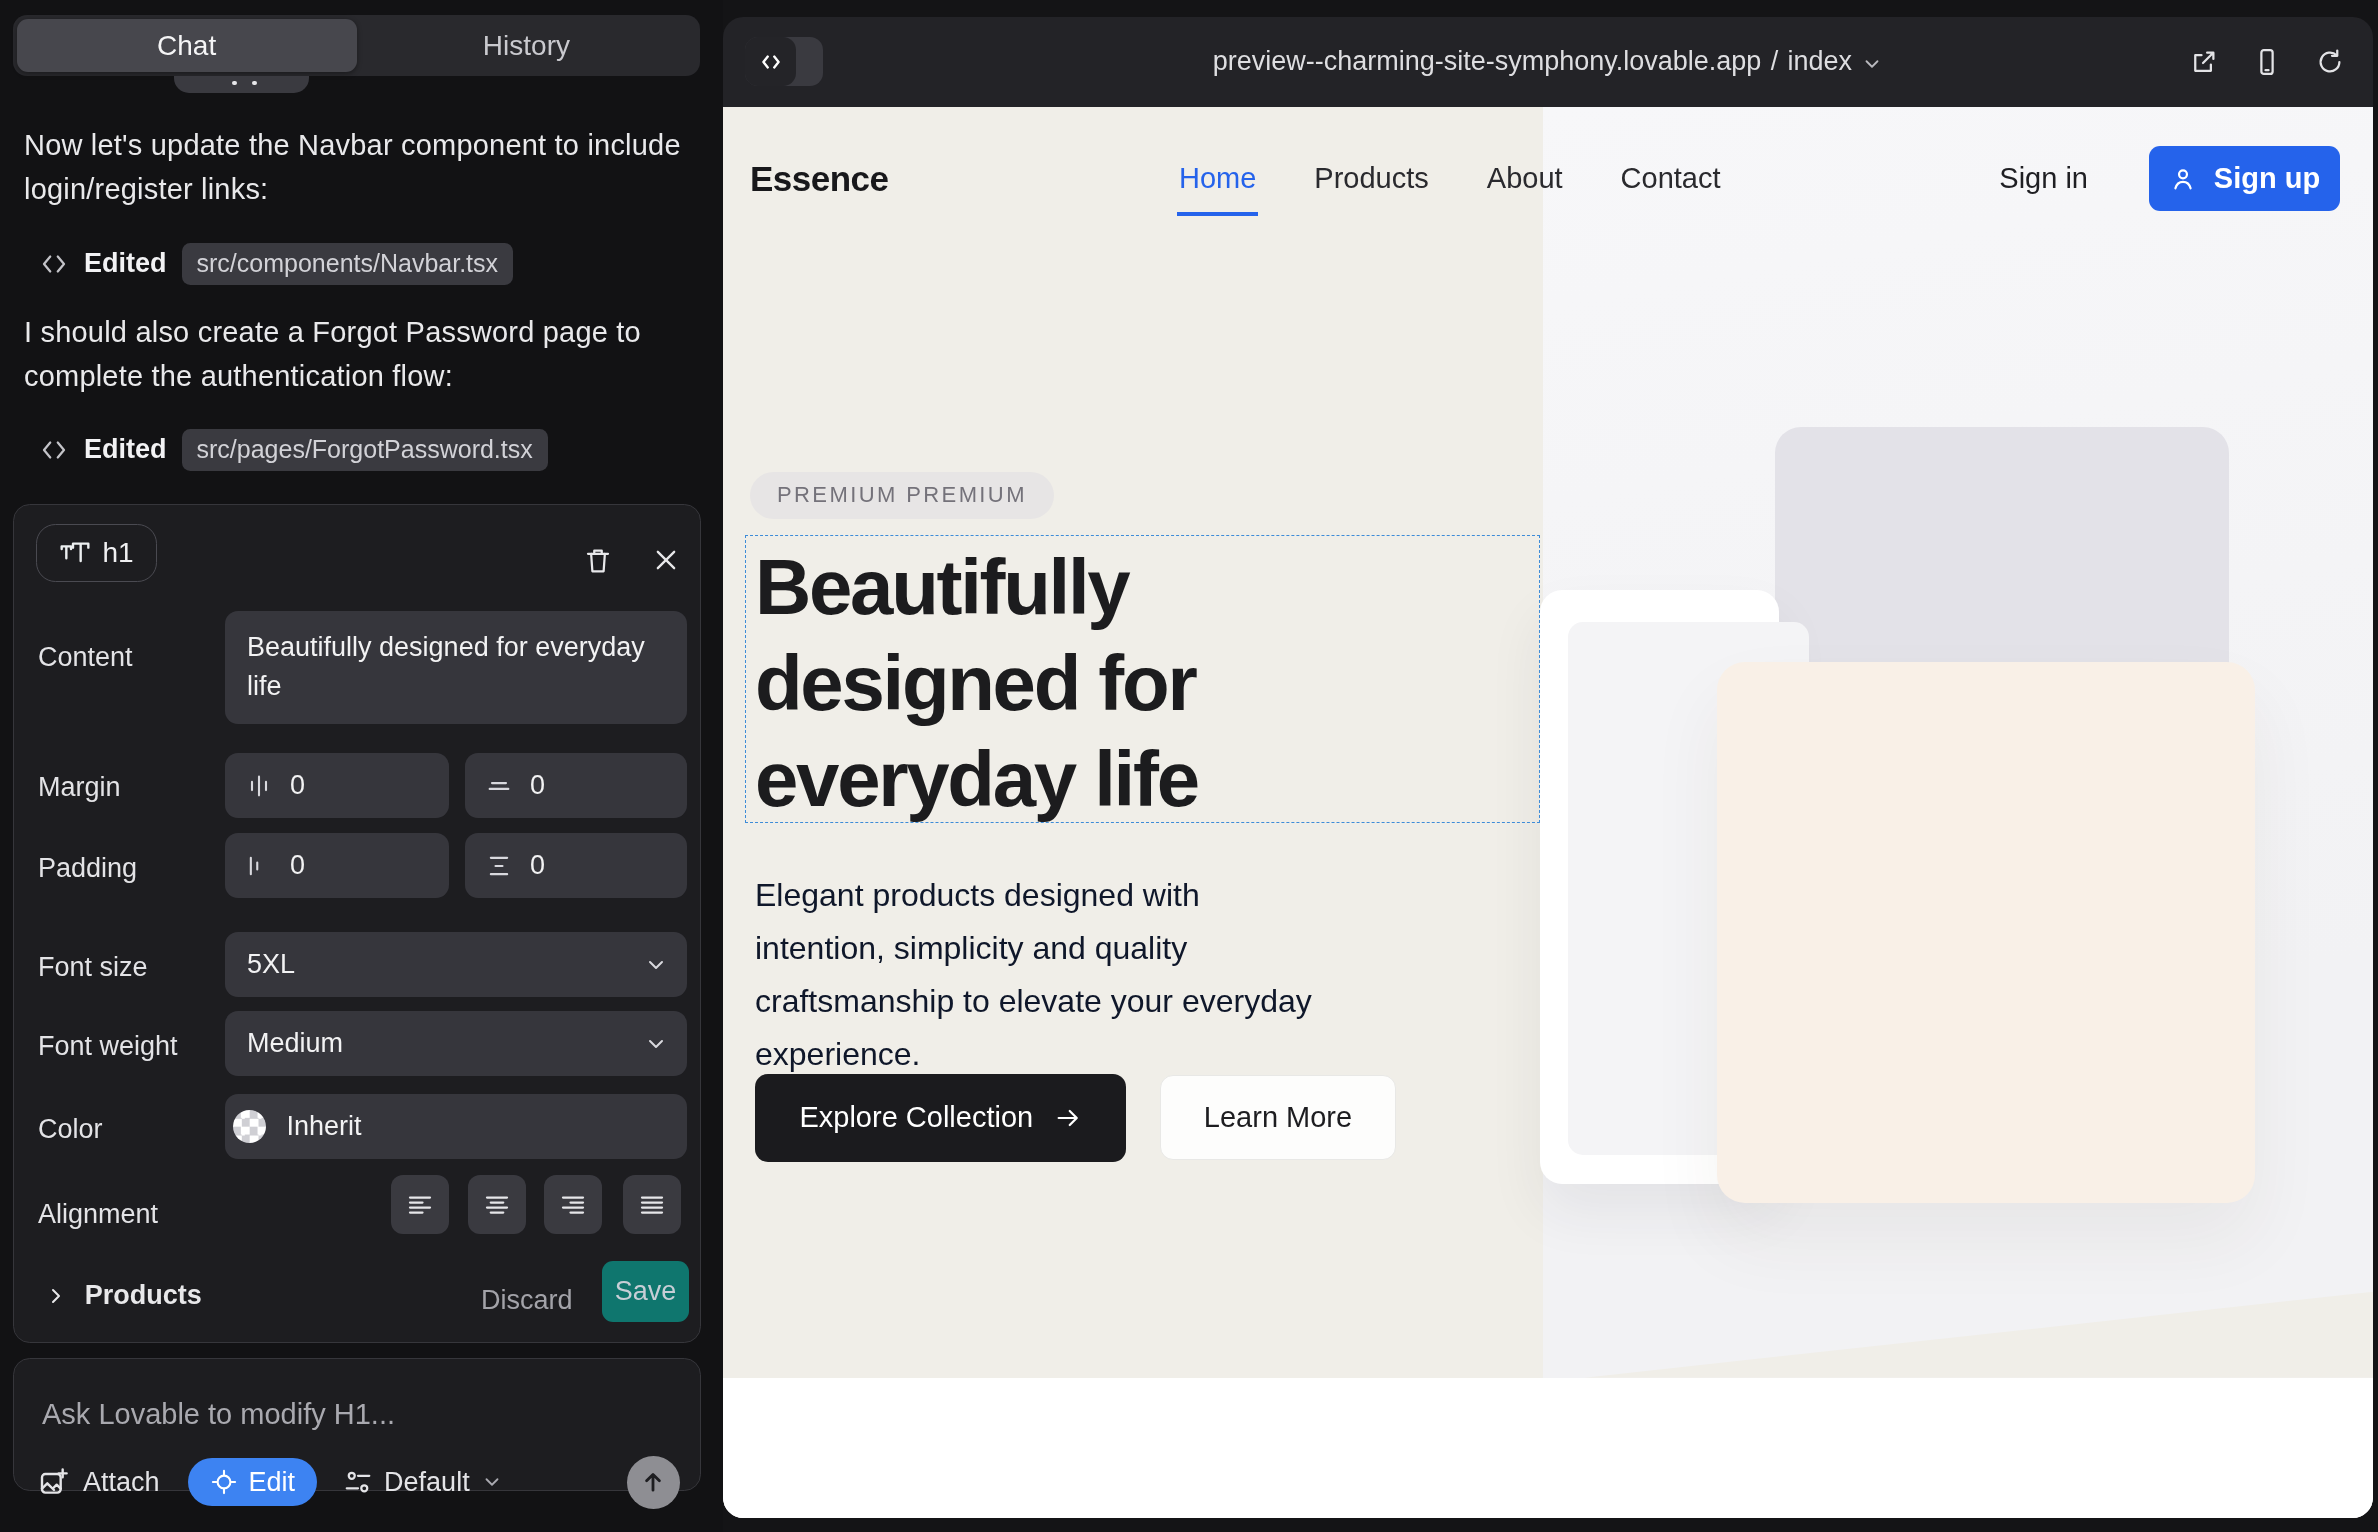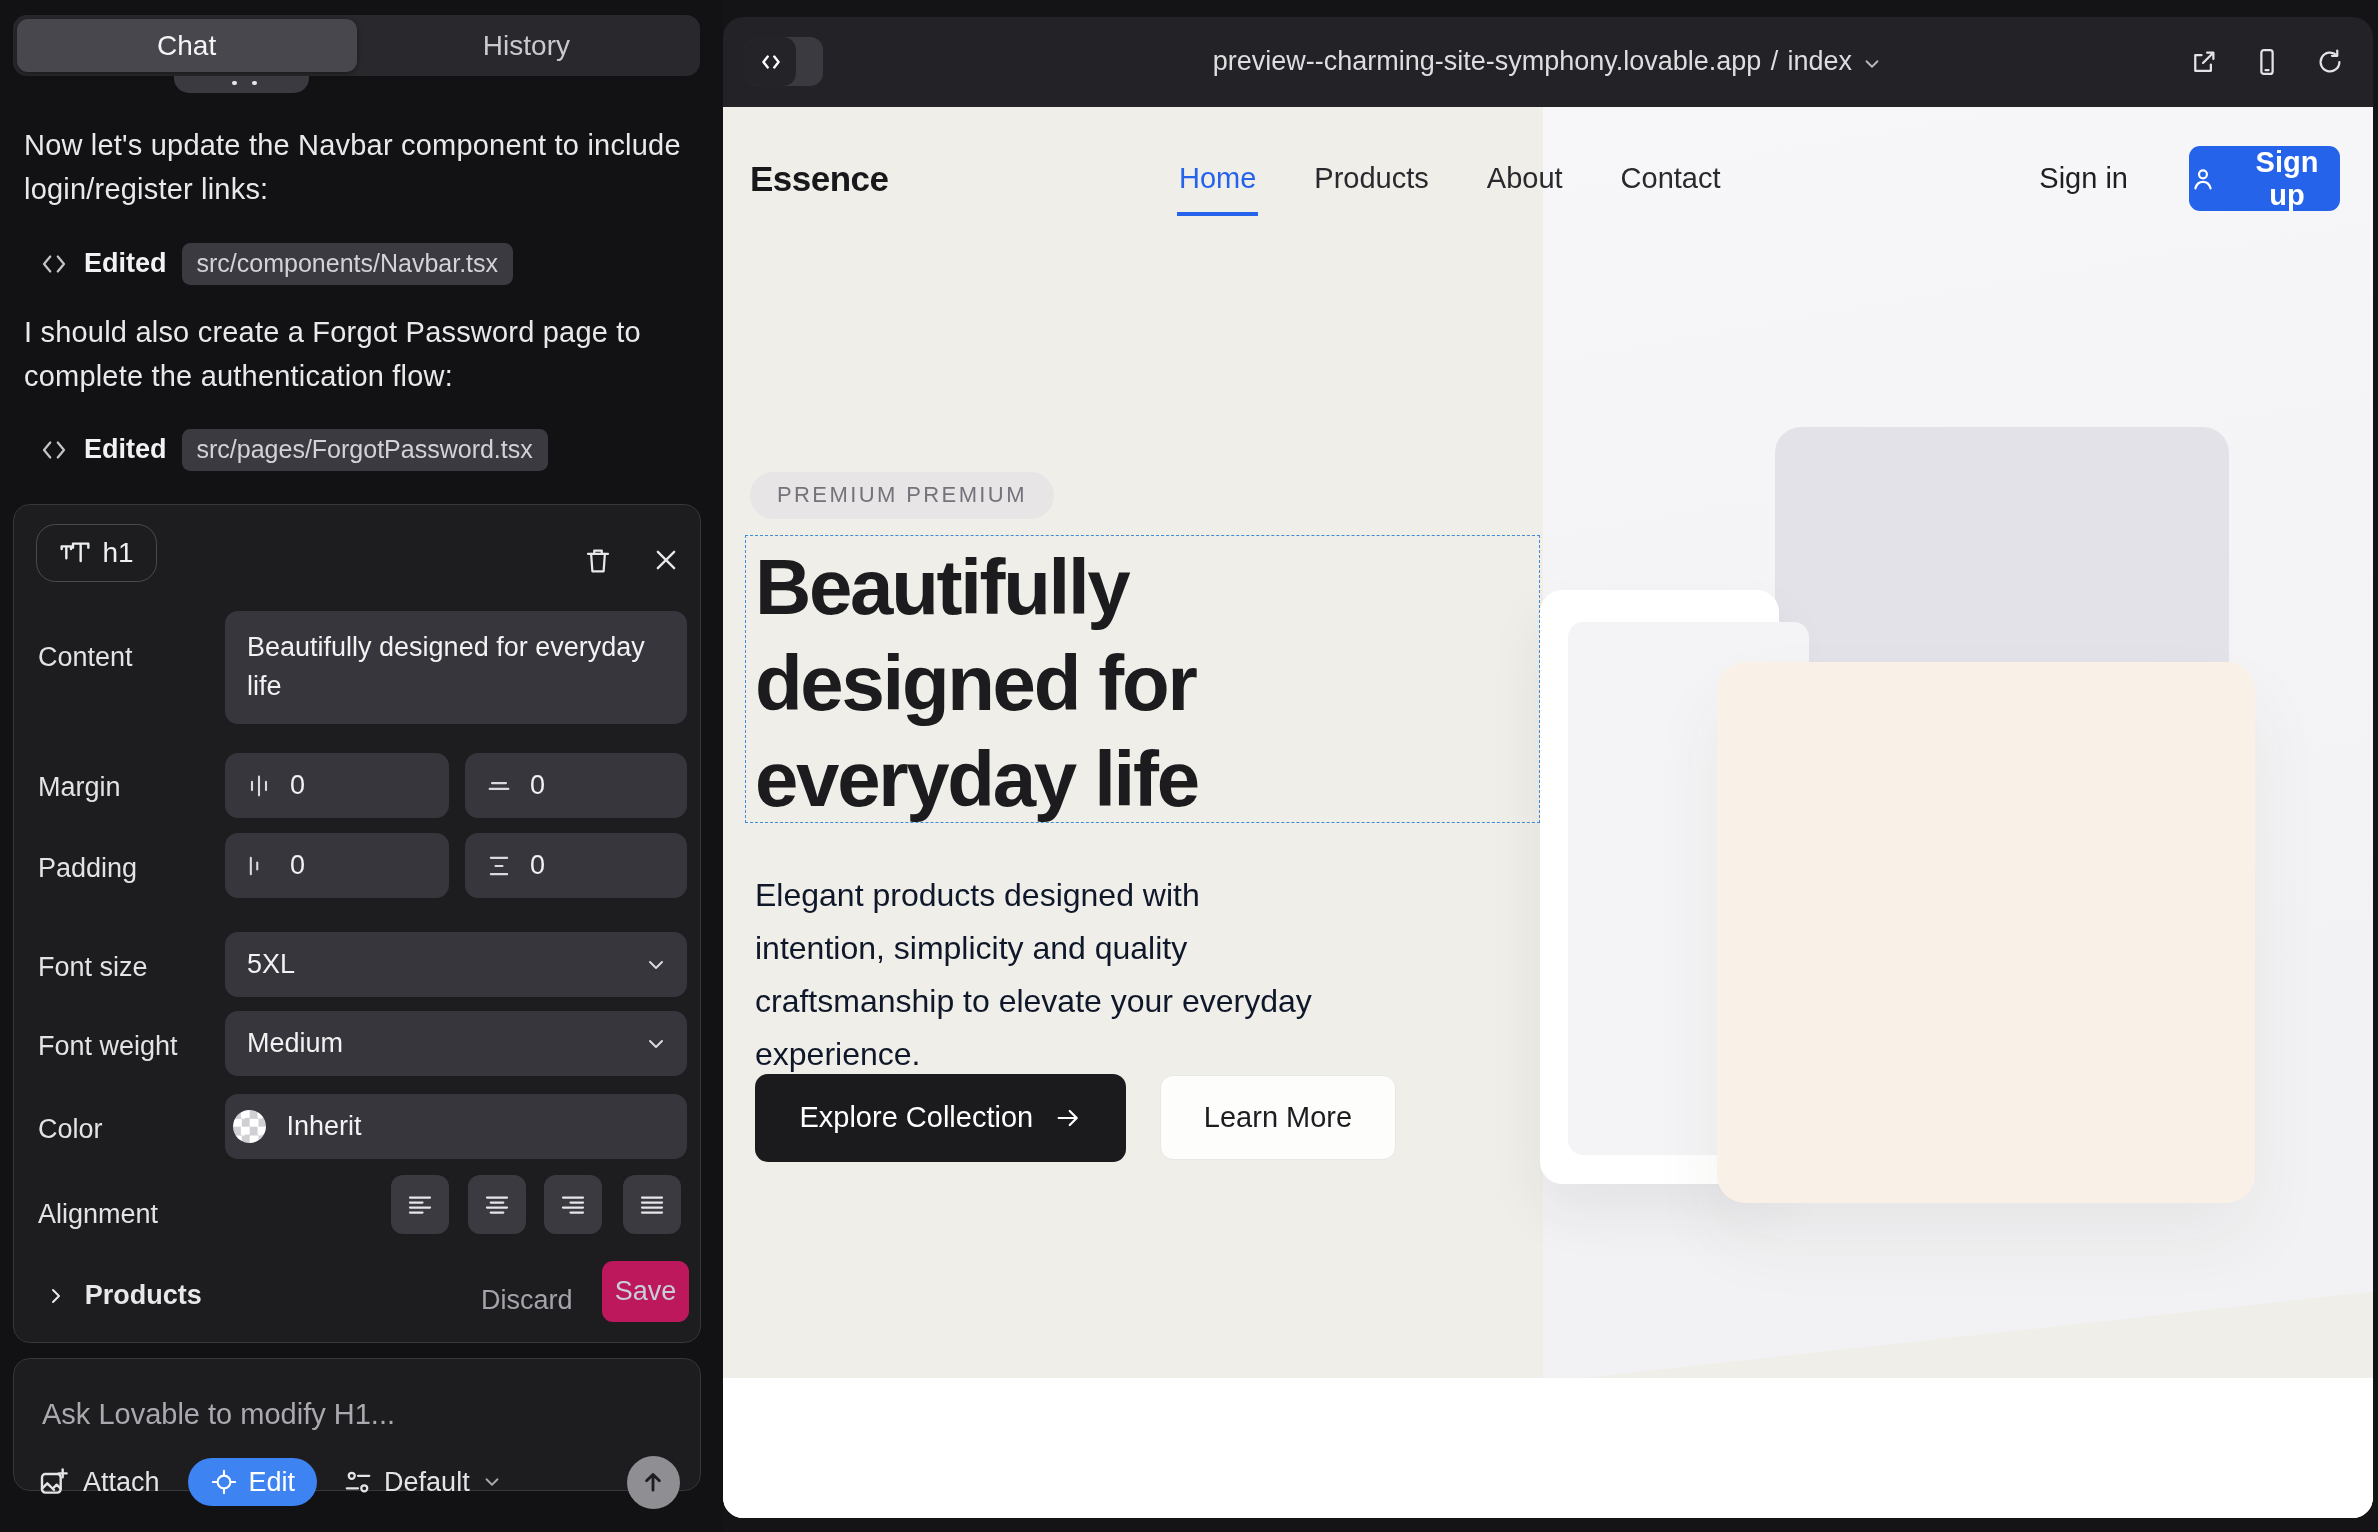--- a/index.html
+++ b/index.html
@@ -59,21 +59,21 @@
   .swatch { width:33px; height:33px; border-radius:50%;
             background:repeating-conic-gradient(#ffffff 0 25%, #cfcfd4 0 50%); background-size:16.7px 16.7px; }
 
   .align-btn { position:absolute; top:670px; width:58px; height:59px; background:#3a3a40; border-radius:12px;
                display:flex; align-items:center; justify-content:center; color:#e6e6e9; border:none; cursor:pointer; }
   #align-left{left:377px} #align-center{left:454px} #align-right{left:530px} #align-justify{left:609px}
 
   .advanced-row { position:absolute; left:30px; top:775px; display:flex; align-items:center; gap:16.7px; color:#e8e8ea; }
   .advanced-label { font-size:27px; font-weight:700; }
   .discard { position:absolute; left:467px; top:780px; font-size:27px; color:#a3a3a9; background:none; border:none; cursor:pointer; }
-  .save { position:absolute; left:588px; top:756px; width:87px; height:61px; background:#be185d; border:none;
+  .save { position:absolute; left:588px; top:756px; width:87px; height:61px; background:#0f766e; border:none;
           border-radius:11px; font-size:27px; color:#c7ced6; font-family:inherit; cursor:pointer; }
 
   
   .composer { position:absolute; left:13px; top:1358px; width:688px; height:133px; background:#1d1d20;
               border:1.9px solid #36363b; border-radius:16.7px; }
   .composer-placeholder { position:absolute; left:28px; top:39px; font-size:29px; color:#a9a9af; }
   .composer-row { position:absolute; left:24px; right:20.4px; top:98px; height:50px; display:flex; align-items:center; }
   .attach { display:flex; align-items:center; gap:13px; color:#e4e4e7; font-size:27px; background:none; border:none; cursor:pointer; }
   .edit-pill { margin-left:28px; height:48px; padding:0 22px; border-radius:24px; background:#3d83f2; color:#fff;
                display:flex; align-items:center; gap:11px; font-size:27px; border:none; cursor:pointer; font-family:inherit; }
@@ -115,21 +115,21 @@
 
   
   .site-nav { position:absolute; left:0; top:0; width:100%; height:144px; display:flex; align-items:center; padding:0 33px 0 27px; }
   .brand { font-size:35px; font-weight:700; color:#18181b; letter-spacing:-0.5px; }
   .nav-links { position:absolute; left:456px; display:flex; gap:58px; }
   .nav-link { font-size:29px; color:#2a2a2e; text-decoration:none; position:relative; }
   .nav-link.active { color:#2563eb; }
   .nav-link.active::after { content:""; position:absolute; left:-1.9px; right:-1.9px; bottom:-20.4px; height:3.7px; background:#2563eb; }
   .nav-right { margin-left:auto; display:flex; align-items:center; gap:61px; }
   .sign-in { font-size:29px; color:#1f1f23; background:none; border:none; cursor:pointer; font-family:inherit; }
-  .sign-up { width:151px; height:65px; border-radius:11px; background:#2563eb; color:#fff; border:none; cursor:pointer;
+  .sign-up { width:191px; height:65px; border-radius:11px; background:#2563eb; color:#fff; border:none; cursor:pointer;
              display:flex; align-items:center; justify-content:center; gap:17px; font-size:29px; font-weight:700; font-family:inherit; }
 
   
   .badge { position:absolute; left:27px; top:365px; height:47px; padding:0 27px; border-radius:24px;
            background:#e7e5e5; display:flex; align-items:center; font-size:22px; letter-spacing:2.4px;
            color:#74727a; font-weight:500; }
   .dashed-box { position:absolute; left:22px; top:428px; width:795px; height:288px;
                 border:1.9px dashed #3e8cd8; z-index:6; }
   .headline { position:absolute; left:32px; top:432px; font-size:78px; line-height:96px; font-weight:600;
               letter-spacing:-2.3px; color:#1c1c1e; z-index:5; }

